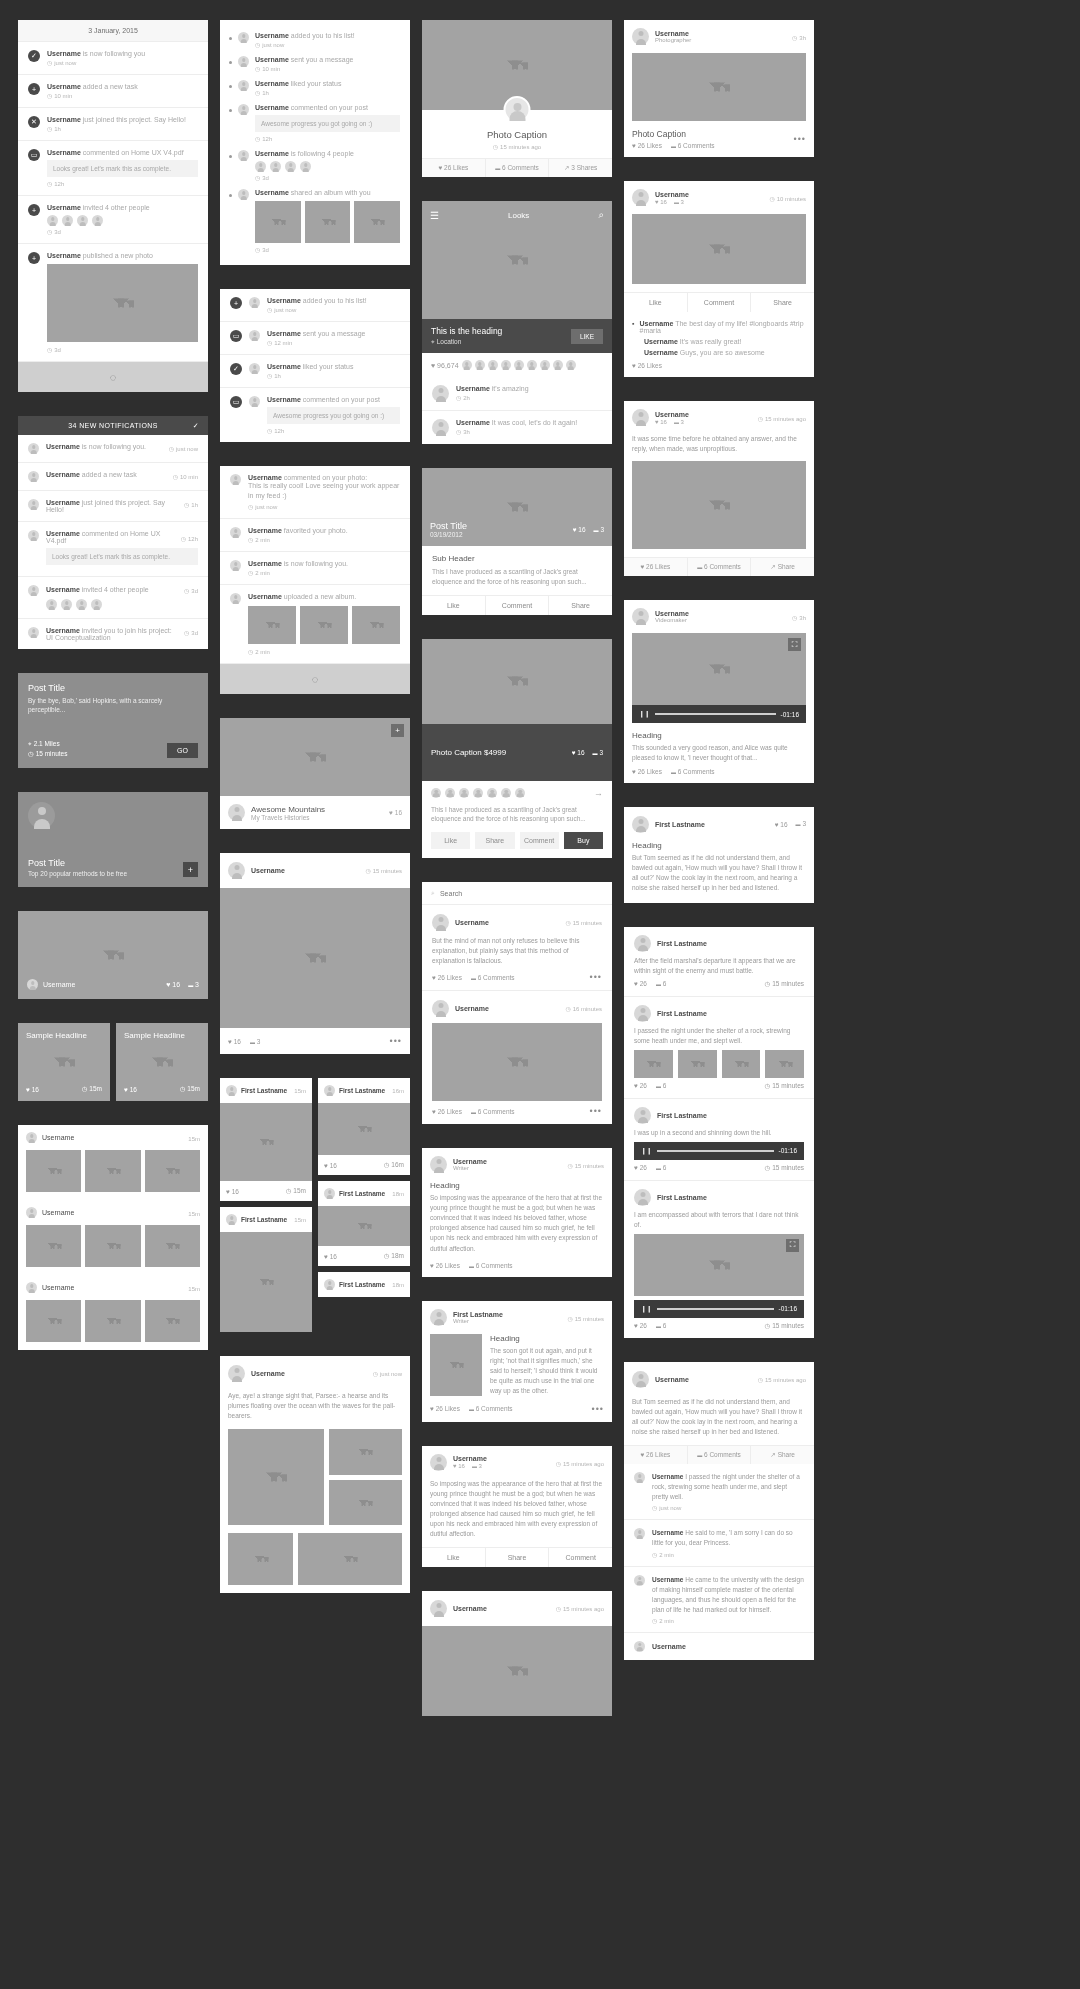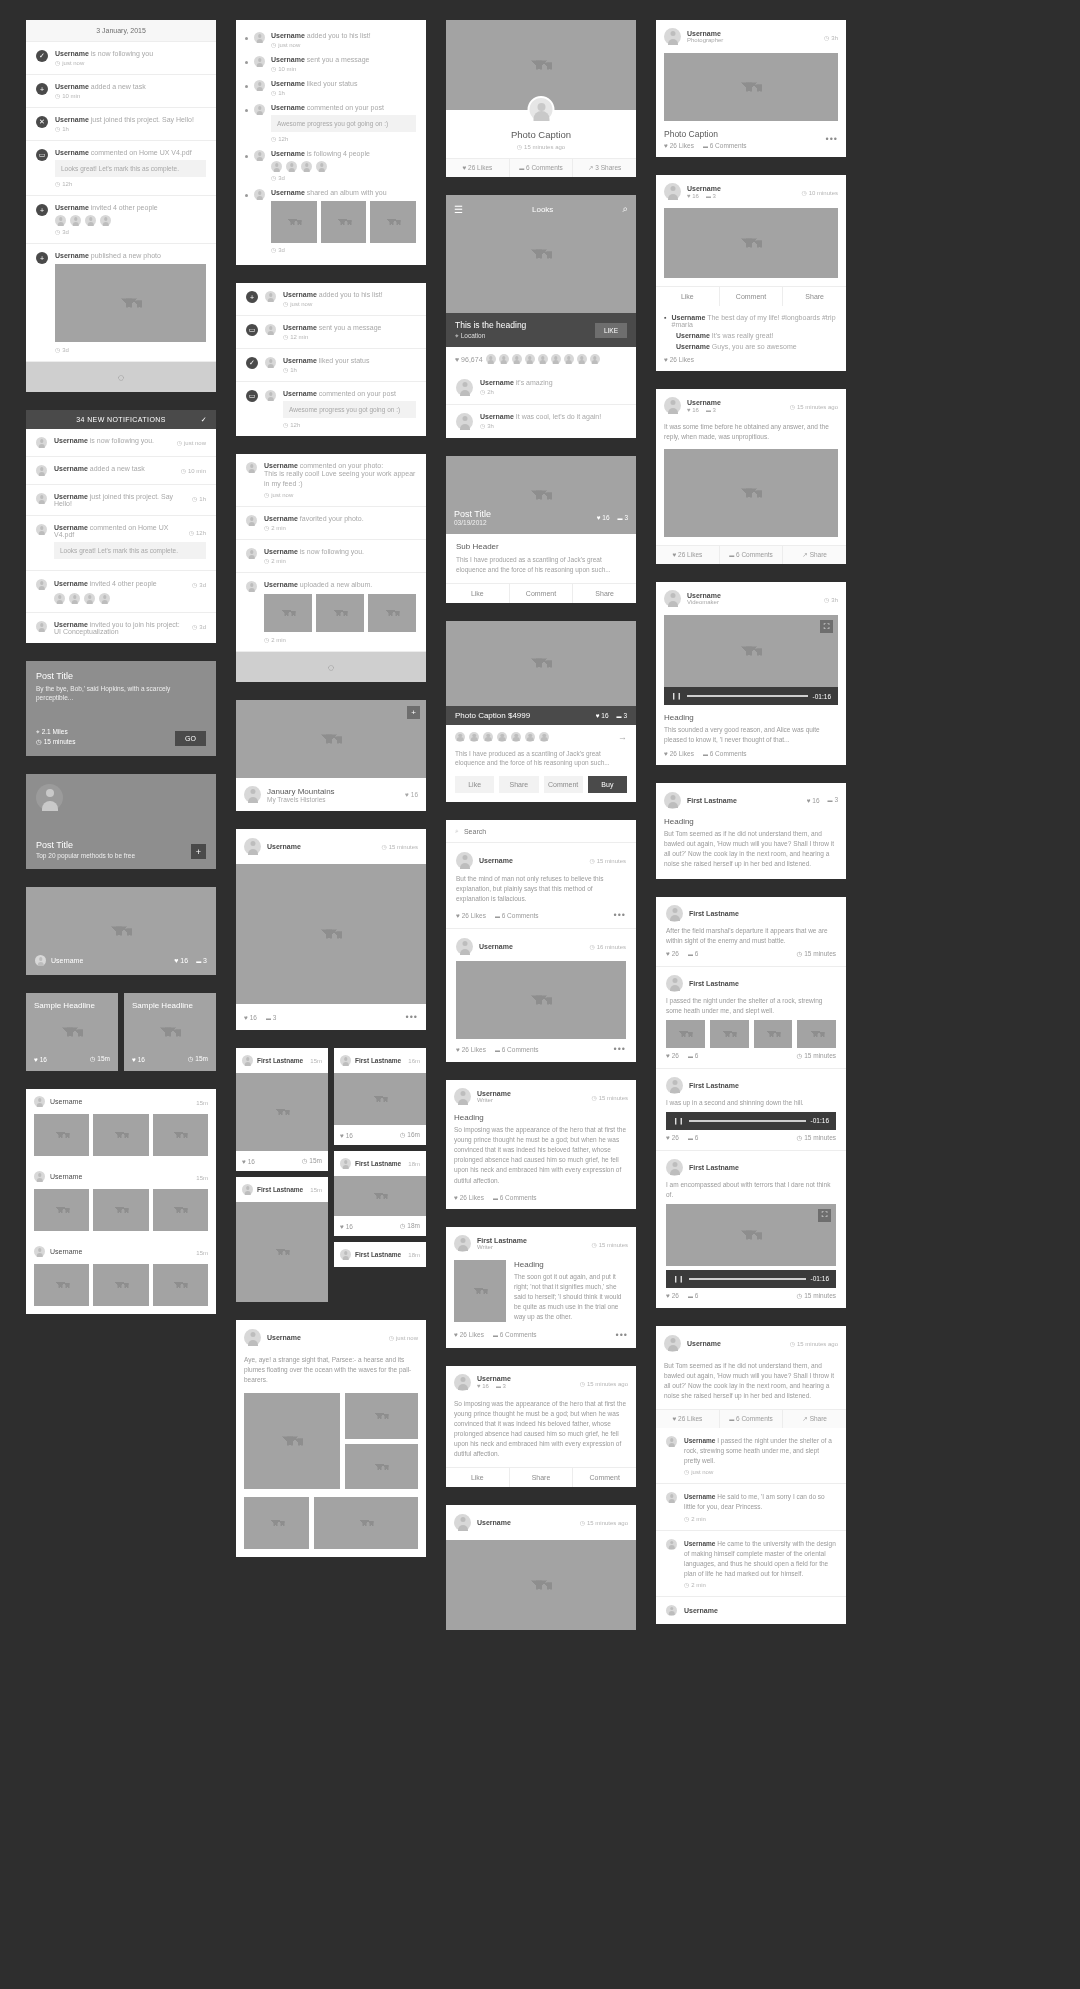--- a/index.html
+++ b/index.html
@@ -2,21 +2,21 @@
 <html><head>
 <meta charset="utf-8">
 <style>
   *{box-sizing:border-box;margin:0;padding:0;}
   body{
     width:1080px;height:1989px;background:#2e2e2e;
     font-family:"Liberation Sans",sans-serif;
     font-size:7px;color:#4a4a4a;overflow:hidden;
   }
   .board{display:flex;gap:12px;padding:20px 18px;align-items:flex-start;}
-  .col{width:190px;display:flex;flex-direction:column;gap:18px;flex:0 0 190px;margin-left:8px;}
+  .col{width:190px;display:flex;flex-direction:column;gap:24px;flex:0 0 190px;}
   .card{background:#fff;overflow:hidden;}
   .ph{background:#a3a3a3;position:relative;}
   .ph::after{
     content:"";position:absolute;left:50%;top:50%;transform:translate(-50%,-50%);
     width:22px;height:9px;
     background:
       linear-gradient(45deg,transparent 49%,#8e8e8e 49%) no-repeat left bottom/12px 9px,
       linear-gradient(-45deg,transparent 49%,#8e8e8e 49%) no-repeat 6px bottom/12px 9px,
       linear-gradient(45deg,transparent 49%,#8e8e8e 49%) no-repeat 12px bottom/10px 7px,
       linear-gradient(-45deg,transparent 49%,#8e8e8e 49%) no-repeat 17px bottom/10px 7px;
@@ -459,21 +459,21 @@
     </div>
 
     <div class="card">
       <div class="ph" style="height:78px;position:relative;">
         <div class="cornerbtn" style="right:6px;top:6px;">+</div>
       </div>
       <div class="row" style="justify-content:space-between;padding:8px;align-items:center;">
         <div class="row" style="gap:6px;">
           <div class="avt lg"></div>
           <div>
-            <div style="font-size:8px;color:#5a5a5a;">January Mountains</div>
+            <div style="font-size:8px;color:#5a5a5a;">Awesome Mountains</div>
             <div class="muted" style="font-size:6.5px;">My Travels Histories</div>
           </div>
         </div>
         <span class="heart muted" style="font-size:6.5px;">&nbsp;<span>16</span></span>
       </div>
     </div>
 
     <div class="card">
       <div class="row" style="justify-content:space-between;padding:8px;">
         <div class="row" style="gap:6px;">
@@ -661,21 +661,21 @@
       </div>
       <div class="btnrow">
         <div>Like</div>
         <div>Comment</div>
         <div>Share</div>
       </div>
     </div>
 
     <div class="card">
       <div class="ph" style="height:85px;"></div>
-      <div class="row" style="background:#4a4a4a;color:#fff;justify-content:space-between;padding:5px 9px;align-items:center;">
+      <div class="row" style="background:#4a4a4a;color:#fff;justify-content:space-between;padding:24px 9px;align-items:center;">
         <span style="font-size:8px;">Photo Caption $4999</span>
         <span class="row" style="gap:8px;font-size:6.5px;">
           <span class="heart">&nbsp;<span>16</span></span>
           <span class="cmt">&nbsp;<span>3</span></span>
         </span>
       </div>
       <div class="likebar" style="justify-content:space-between;">
         <div class="row" style="gap:4px;">
           <div class="avt"></div>
             <div class="avt"></div>

